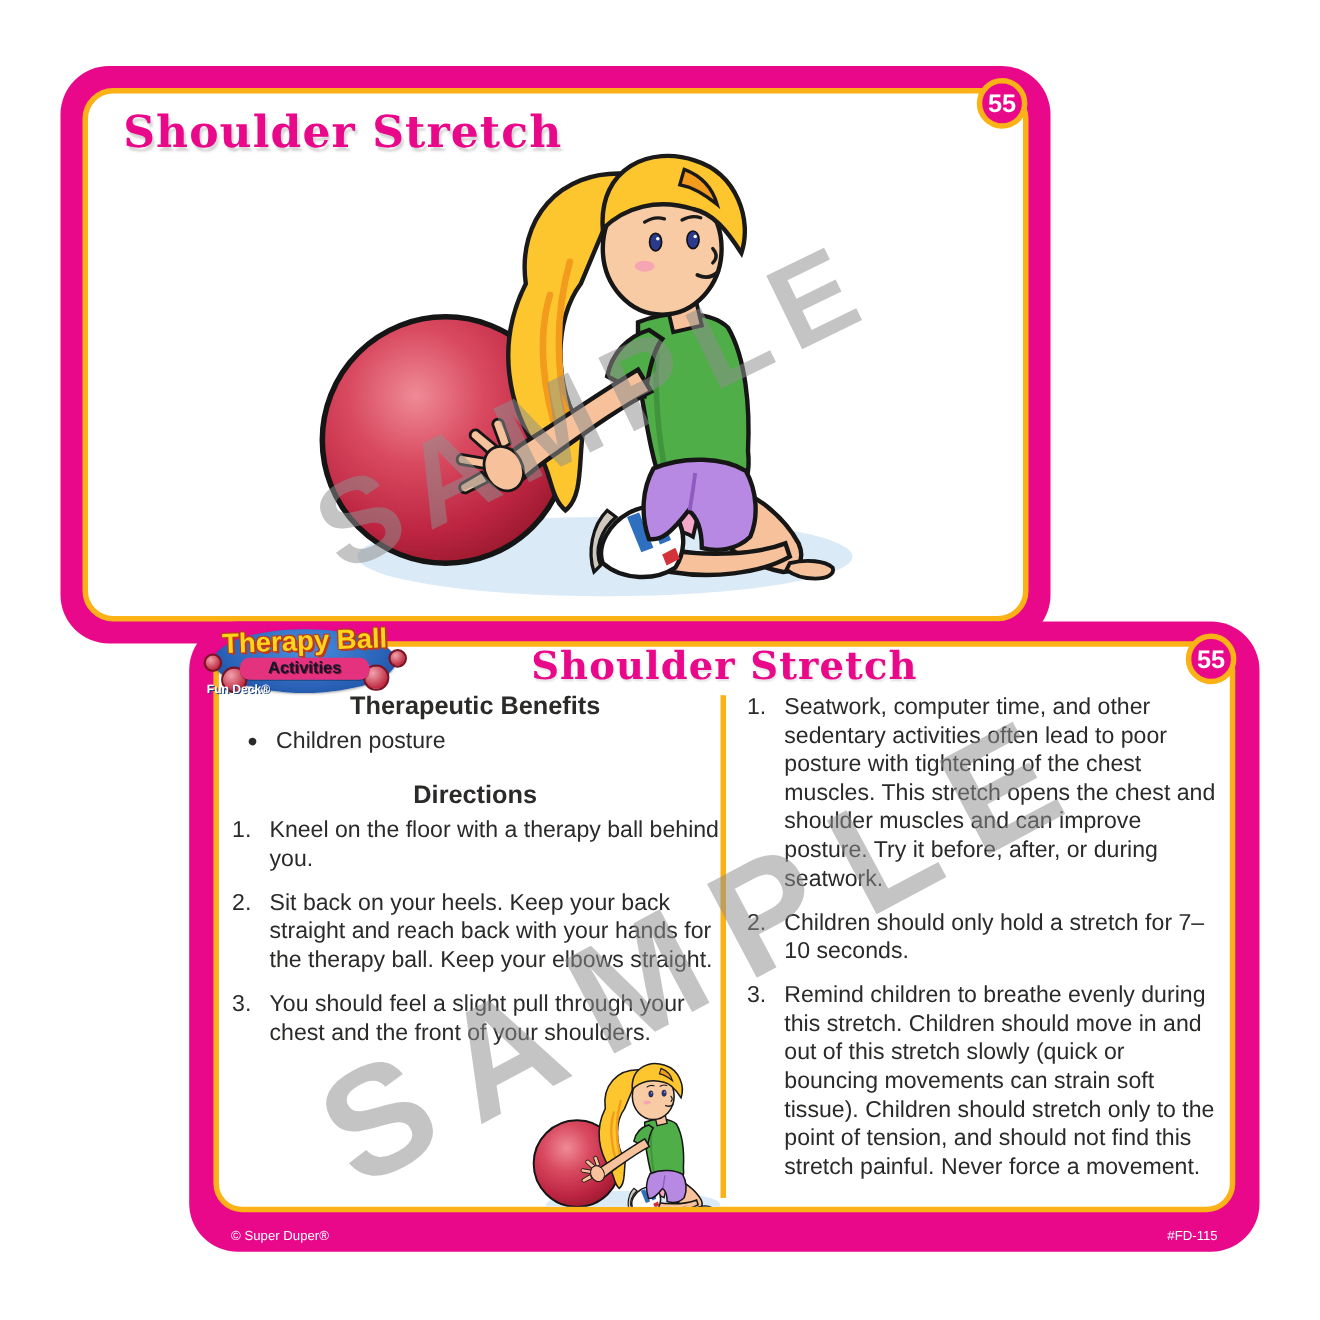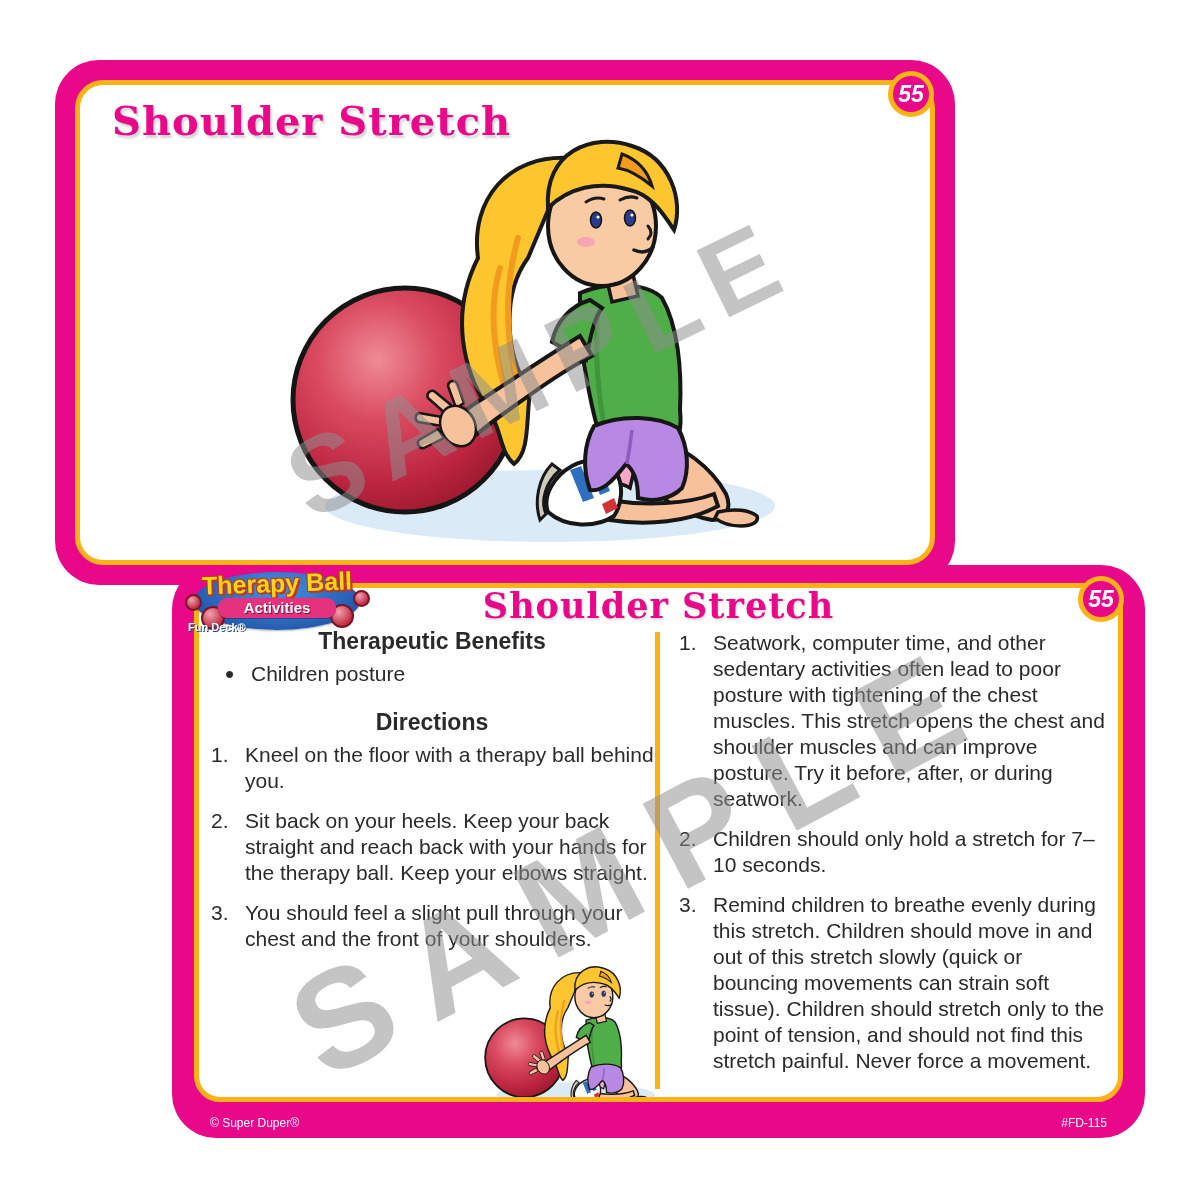--- a/index.html
+++ b/index.html
@@ -15,21 +15,21 @@
   .front .inner{inset:20px;border-radius:28px;}
   .front-title{
     position:absolute;left:32px;top:12px;margin:0;
     font-family:"DejaVu Serif", serif;font-weight:700;font-size:40px;color:#e9078a;
     text-shadow:2px 3px 2px rgba(90,90,90,.25);letter-spacing:1px;
   }
   .badge{
     position:absolute;width:36px;height:36px;border-radius:50%;
     background:#e9078a;border:5px solid #fbb217;z-index:9;
     display:flex;align-items:center;justify-content:center;
-    color:#fff;font-weight:bold;font-size:23px;font-style:italic;
+    color:#fff;font-weight:bold;font-size:23px;
   }
   .front .badge{left:833px;top:11px;}
   .scene-front{position:absolute;left:170px;top:23px;width:540px;height:440px;}
   .watermark{
     position:absolute;font-weight:bold;color:#8f8f8f;opacity:.52;white-space:nowrap;
     transform:translate(-50%,-50%) rotate(-26deg);z-index:20;pointer-events:none;
   }
   .front .watermark{left:460px;top:283px;font-size:108px;letter-spacing:16px;}
 
   
@@ -44,21 +44,21 @@
   .back .watermark{left:441px;top:272px;font-size:140px;letter-spacing:30px;transform:translate(-50%,-50%) rotate(-28deg);}
 
   
   .logo{position:absolute;left:16px;top:3px;width:178px;height:74px;z-index:8;}
   .logo-oval{position:absolute;left:6px;right:6px;top:4px;bottom:12px;border-radius:50%;
     background:radial-gradient(ellipse at 50% 30%, #4a8fe0, #2258ad 75%);box-shadow:0 1px 2px rgba(0,0,0,.3);}
   .logo-title{position:absolute;top:1px;left:0;right:0;text-align:center;
     font-weight:bold;font-size:25px;color:#ffd41a;transform:rotate(-2deg);
     text-shadow:2px 2px 0 #bb3a1e,-1px -1px 0 #bb3a1e,1px -1px 0 #bb3a1e,-1px 1px 0 #bb3a1e;}
   .logo-band{position:absolute;top:30px;left:30px;right:30px;background:#e5327e;border-radius:9px;
-    text-align:center;font-weight:bold;font-size:15px;color:#ffffff;padding:1px 0 2px 0;
+    text-align:center;font-weight:bold;font-size:15px;color:#0f172a;padding:1px 0 2px 0;
     text-shadow:1px 1px 0 #7a1432;box-shadow:0 1px 0 rgba(0,0,0,.25);}
   .logo-fundeck{position:absolute;bottom:9px;left:0;right:0;text-align:left;
     font-weight:bold;font-size:11px;color:#ffffff;text-shadow:1px 1px 0 #1c447e;}
   .lball{position:absolute;border-radius:50%;border:2px solid #7a1425;
     background:radial-gradient(circle at 35% 30%, #f0a3ae, #c22f45 70%);}
   .lb1{left:-3px;top:26px;width:13px;height:13px;}
   .lb2{left:13px;top:38px;width:20px;height:20px;}
   .lb3{right:12px;top:36px;width:20px;height:20px;}
   .lb4{right:-4px;top:22px;width:13px;height:13px;}
 

